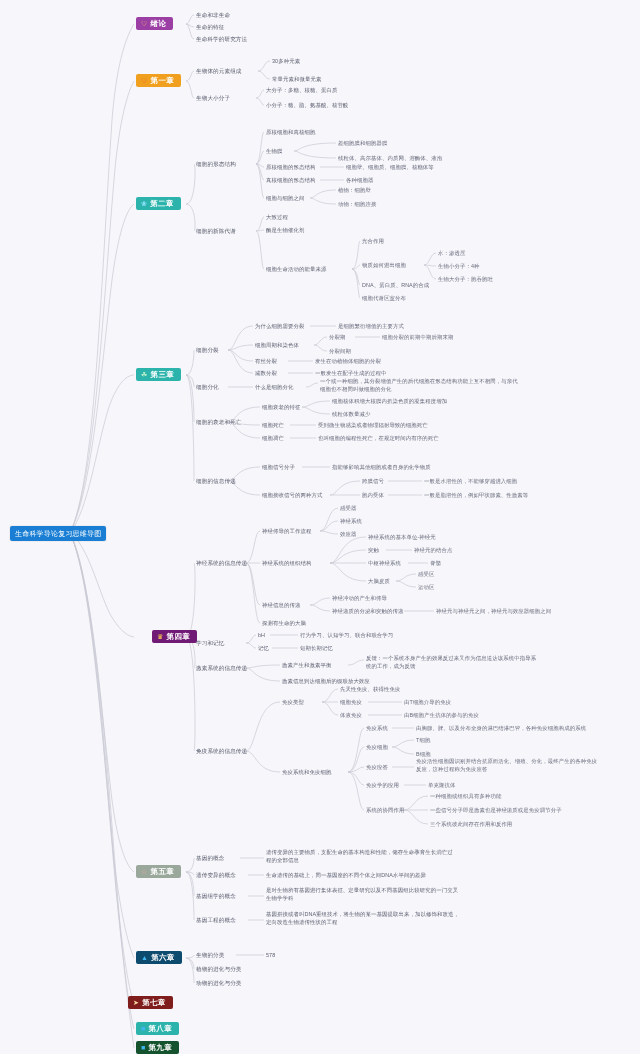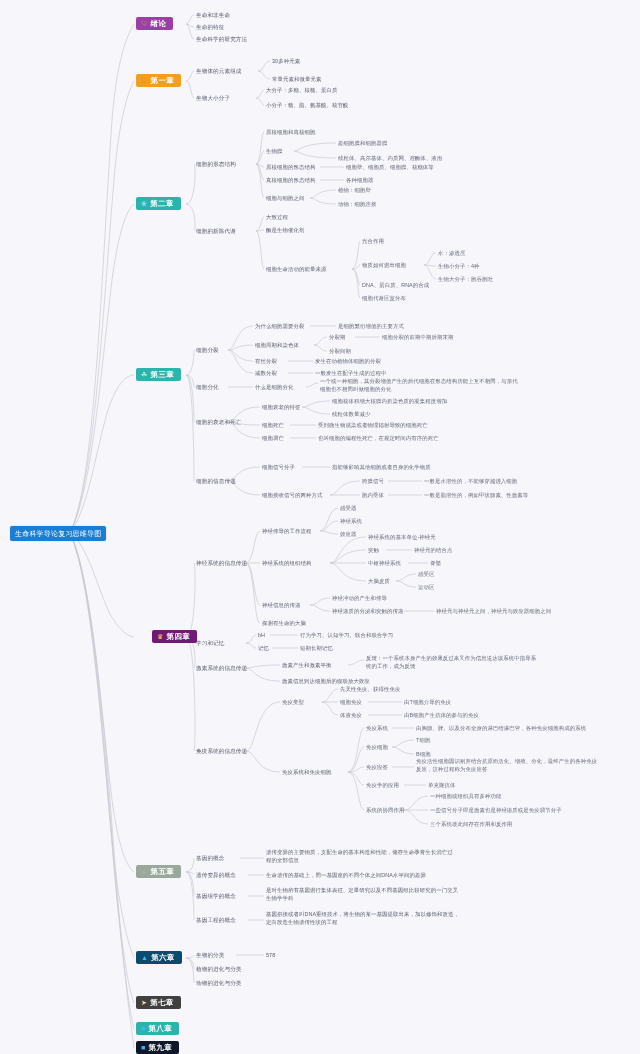--- a/index.html
+++ b/index.html
@@ -236,29 +236,29 @@
         <span>第四章</span>
       </div>
       <div class="chap" style="left: 136px; top: 865px; background: rgb(154, 168, 156);">
         <span class="gi" style="color: rgb(247, 168, 160);">☆</span>
         <span>第五章</span>
       </div>
       <div class="chap" style="left: 136px; top: 951px; background: #0c4a6e;">
         <span class="gi" style="color: rgb(63, 182, 240);">▲</span>
         <span>第六章</span>
       </div>
-      <div class="chap" style="left: 136px; top: 996px; background: #404040;">
+      <div class="chap" style="left: 128px; top: 996px; background: #7f1d1d;">
         <span class="gi" style="color: rgb(247, 217, 160);">➤</span>
         <span>第七章</span>
       </div>
       <div class="chap" style="left: 136px; top: 1022px; background: rgb(43, 179, 172);">
         <span class="gi" style="color: rgb(63, 182, 240);">■</span>
         <span>第八章</span>
       </div>
-      <div class="chap" style="left: 136px; top: 1041px; background: #0f172a;">
+      <div class="chap" style="left: 136px; top: 1041px; background: #14532d;">
         <span class="gi" style="color: rgb(63, 182, 240);">■</span>
         <span>第九章</span>
       </div>
     </div>
   <div id="nodes">
       <div class="tn l1" style="left: 196px; top: 12px;">生命和非生命</div>
       <div class="tn l1" style="left: 196px; top: 24px;">生命的特征</div>
       <div class="tn l1" style="left: 196px; top: 36px;">生命科学的研究方法</div>
       <div class="tn l1" style="left: 196px; top: 68px;">生物体的元素组成</div>
       <div class="tn l2" style="left: 272px; top: 58px;">30多种元素</div>

